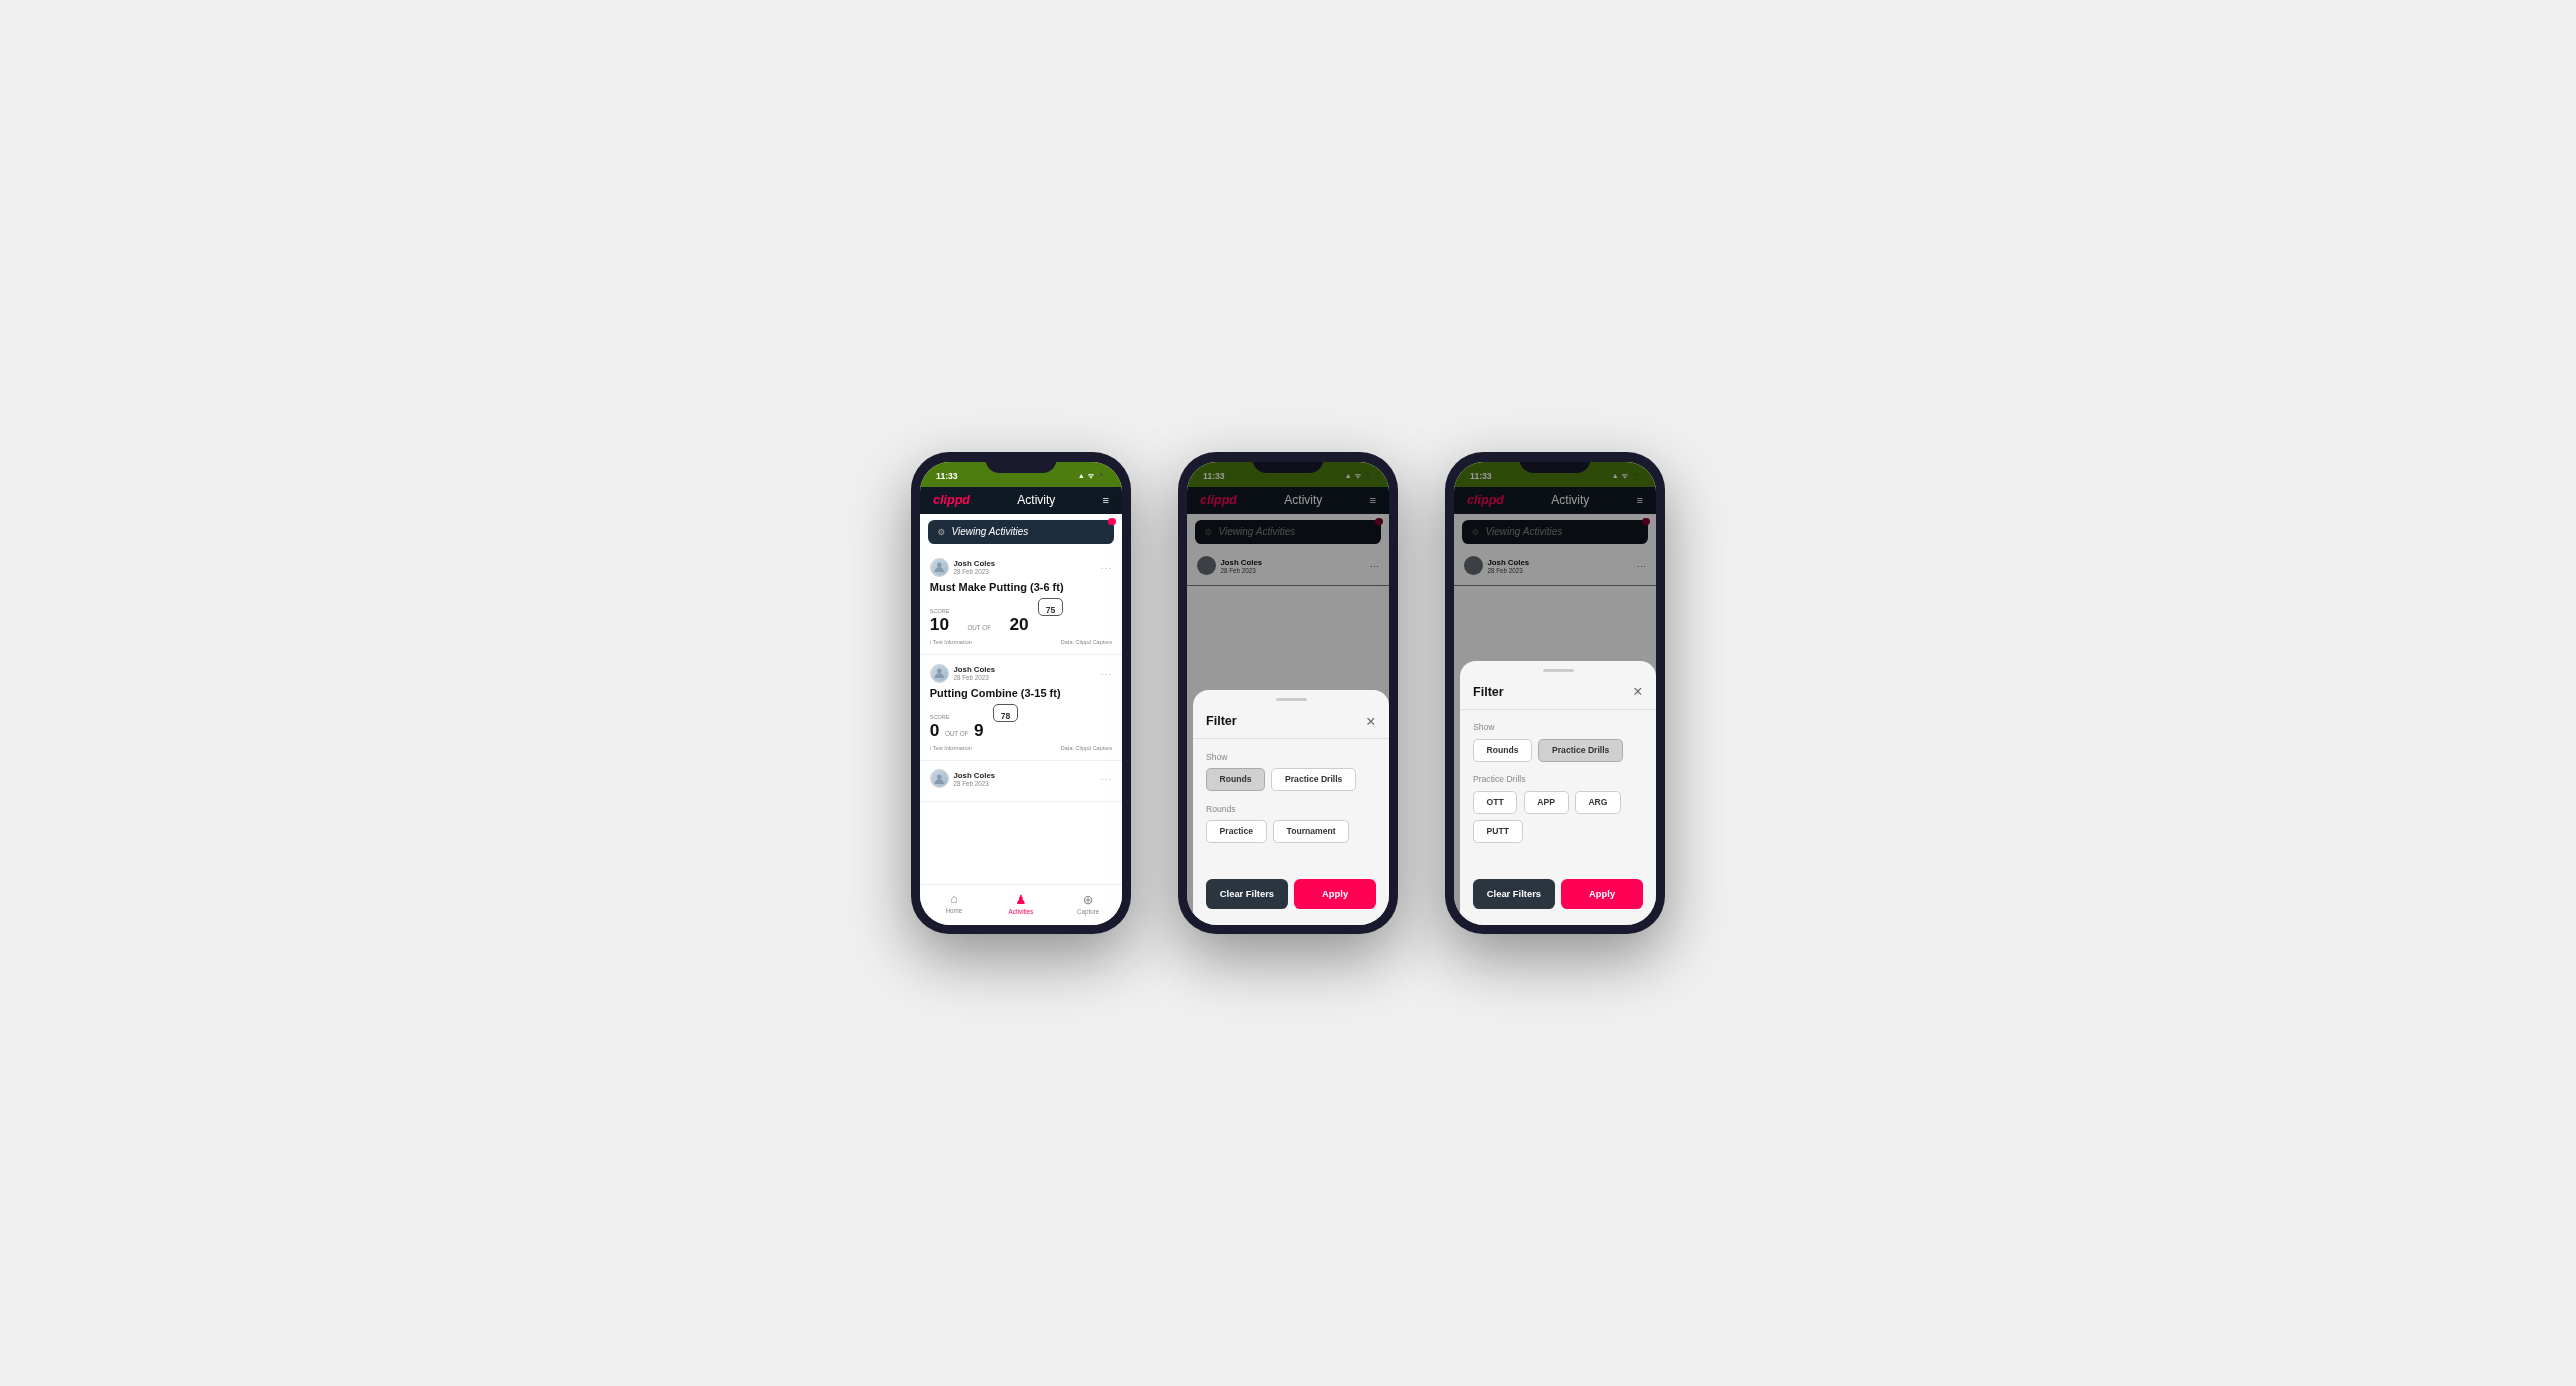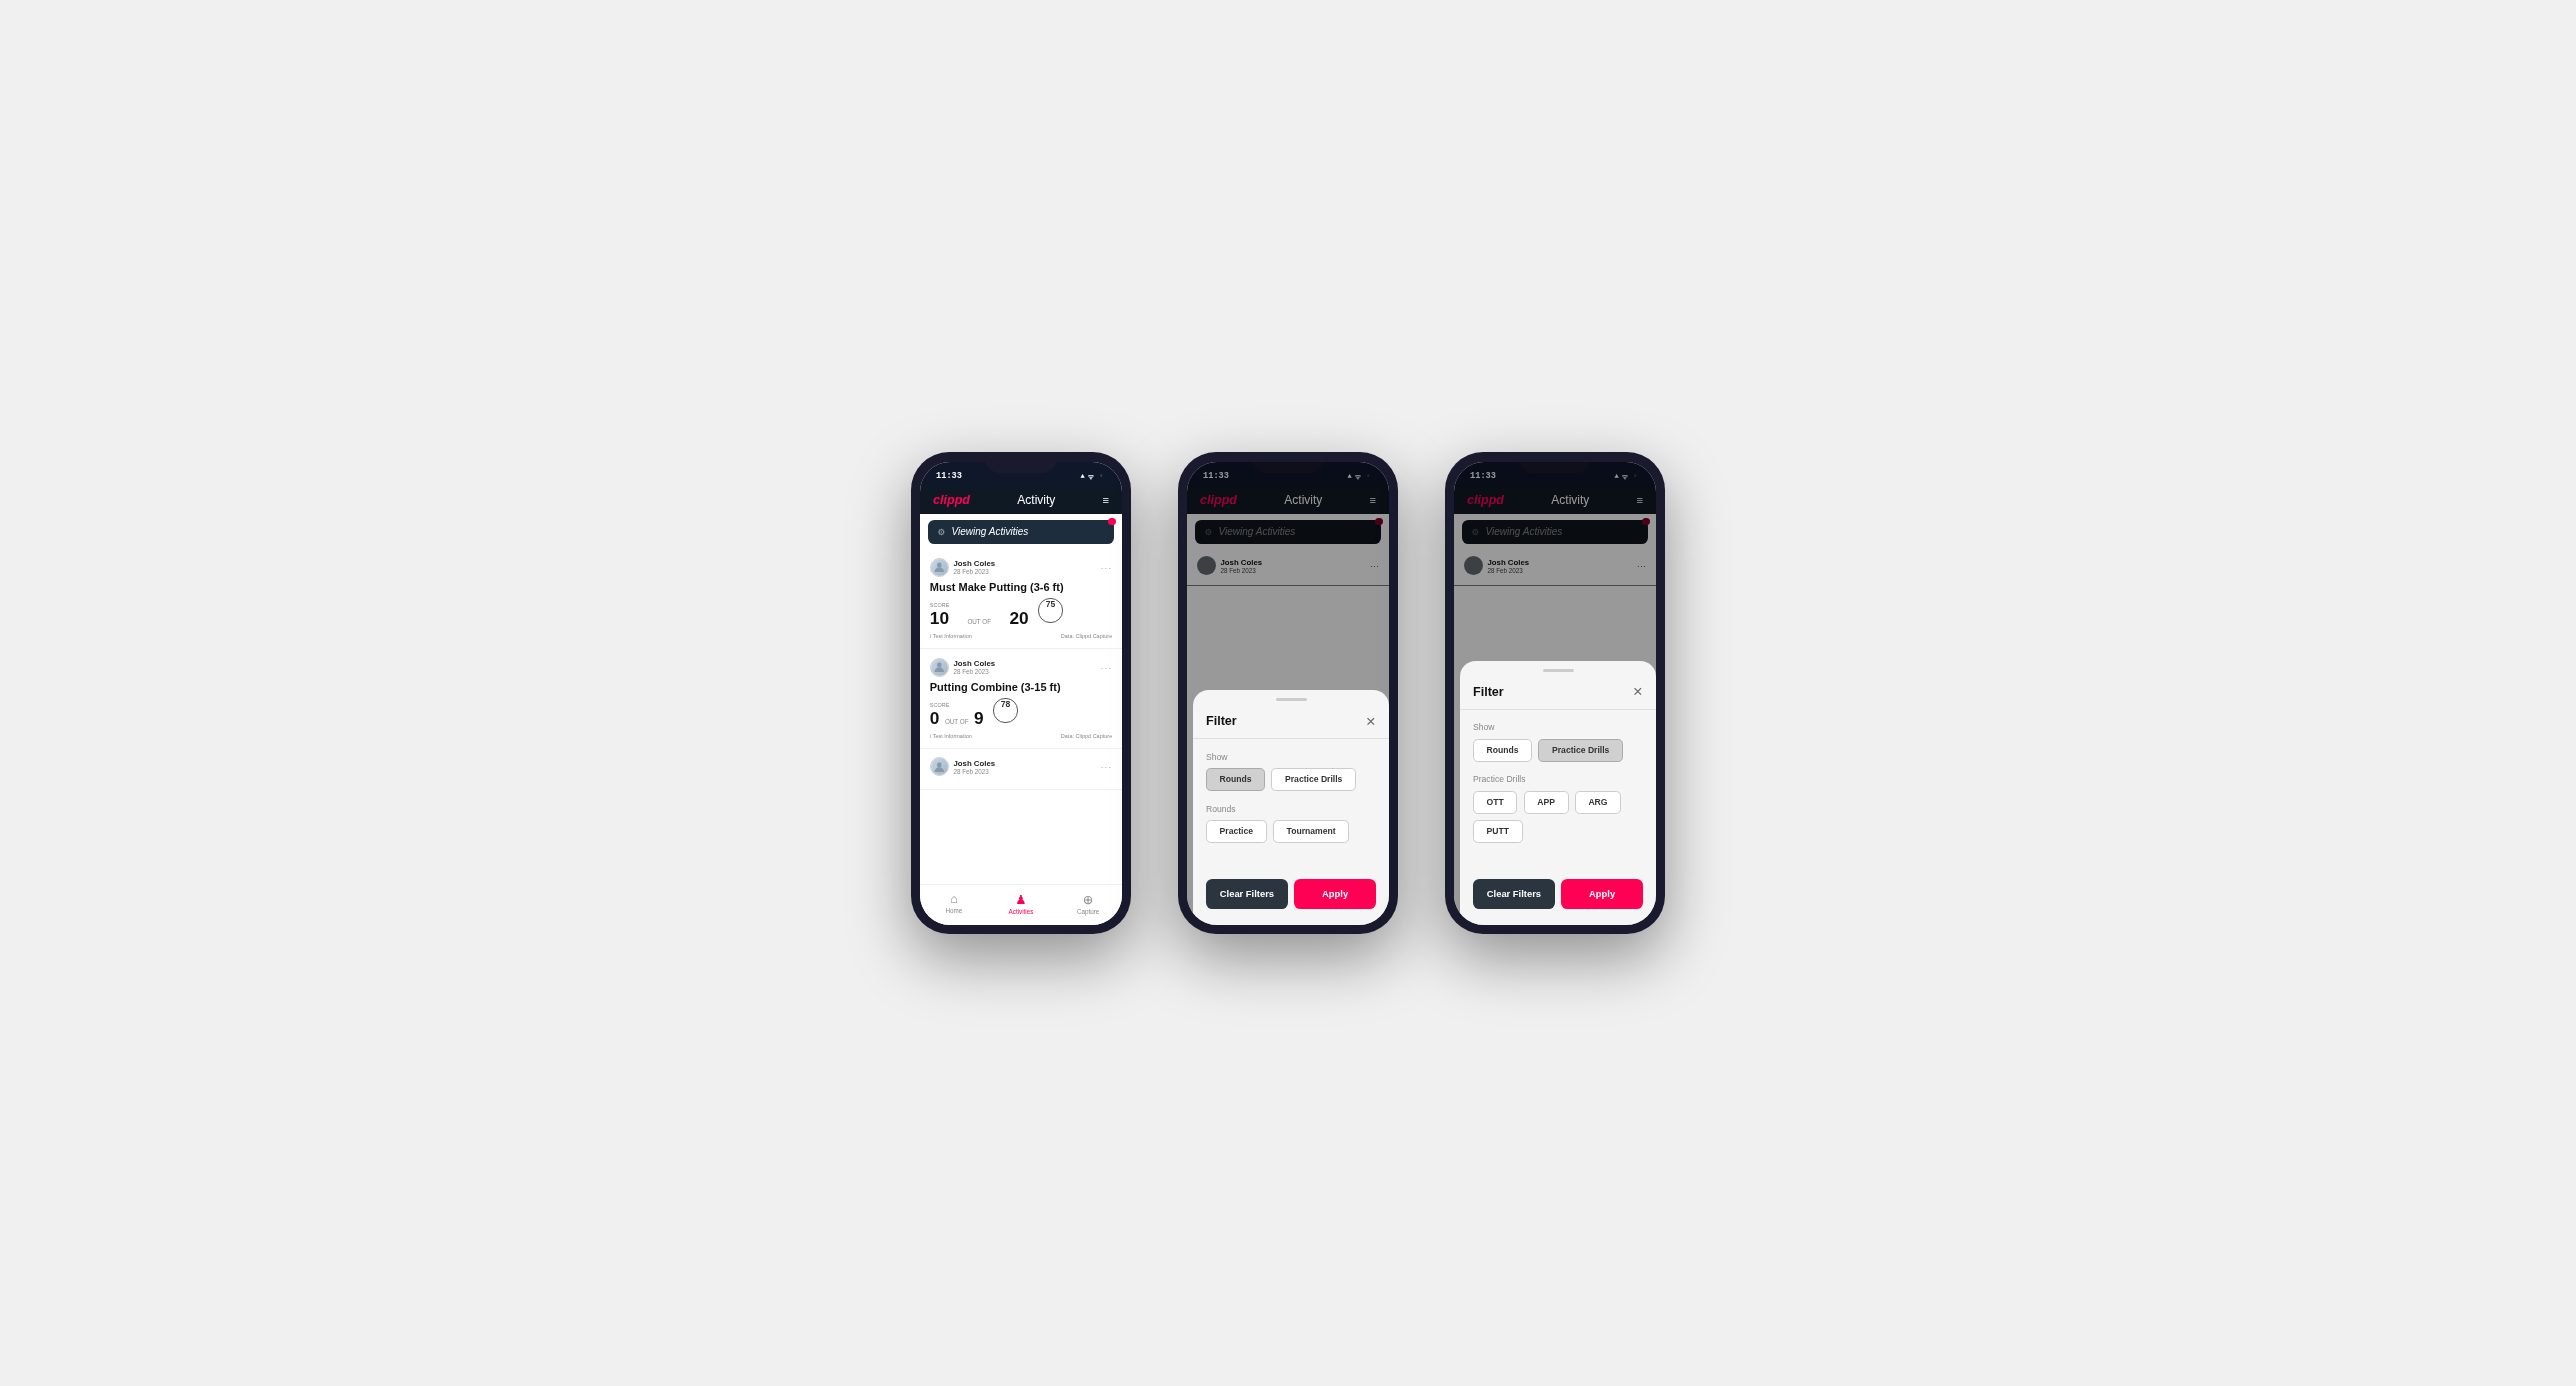--- a/index.html
+++ b/index.html
@@ -30,29 +30,28 @@
     .phone-inner {
       background: #fff;
       border-radius: 30px;
       overflow: hidden;
       position: relative;
       height: 463px;
     }
 
     
     .status-bar {
-      background: #0f172a;
+      background: #4d7c0f;
       display: flex;
       justify-content: space-between;
-      align-items: flex-end;
+      align-items: flex-start;
       padding: 9.4px 15.7px 6.3px;
       color: #fff;
       font-size: 7.8px;
       font-weight: 600;
-      font-family: Liberation Mono, monospace;
     }
     .status-bar .time { font-size: 8.6px; font-weight: 700; }
     .status-icons { display: flex; gap: 3.1px; align-items: center; font-size: 7px; }
 
     
     .notch {
       position: absolute;
       top: 0;
       left: 50%;
       transform: translateX(-50%);
@@ -156,25 +155,25 @@
       display: flex;
       align-items: baseline;
       gap: 3.1px;
       margin-bottom: 3.1px;
     }
     .stat-label { font-size: 5.5px; color: #888; text-transform: uppercase; }
     .stat-value { font-size: 17.3px; font-weight: 700; color: #111; }
     .out-of { font-size: 6.3px; color: #888; margin: 0 2.4px; }
     .shot-quality-badge {
       width: 25px;
-      height: 25px;
+      height: 18px;
       border: 1.2px solid #555;
-      border-radius: 12px;
-      display: flex;
-      align-items: flex-start;
+      border-radius: 5px;
+      display: flex;
+      align-items: flex-end;
       justify-content: center;
       font-size: 8.6px;
       font-weight: 700;
       color: #333;
       margin-left: 6.3px;
     }
 
     .card-footer {
       display: flex;
       justify-content: space-between;

